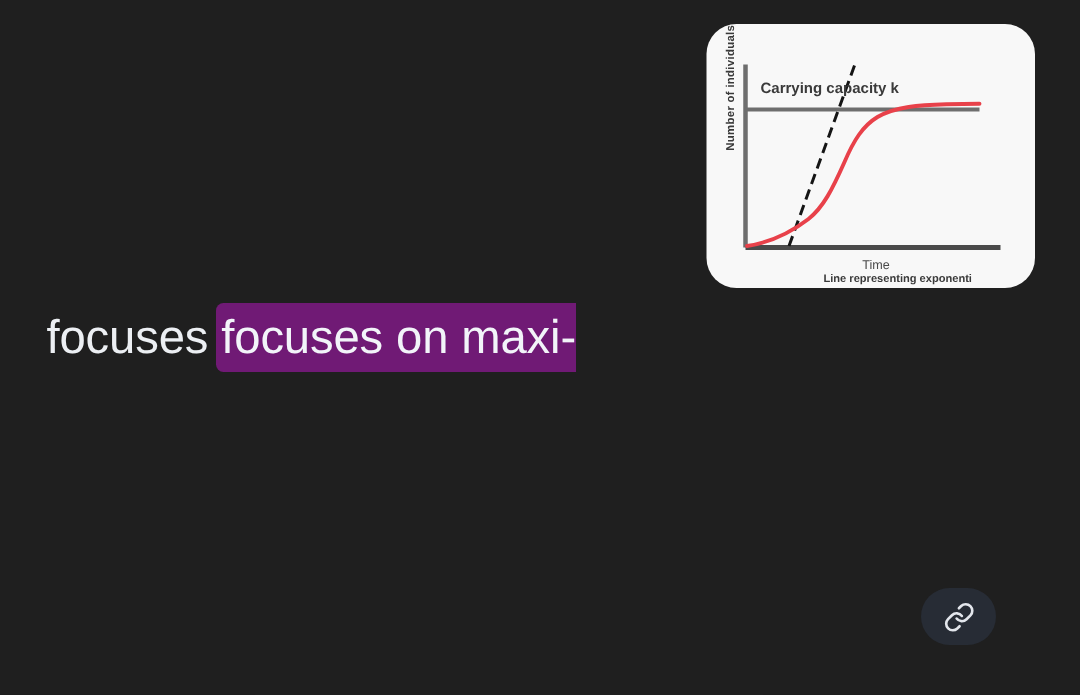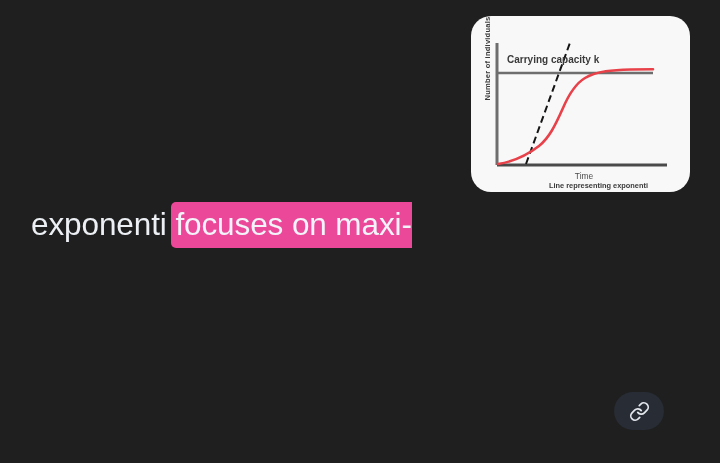--- a/index.html
+++ b/index.html
@@ -37,21 +37,21 @@
     word-spacing: 0px;
   }
 
   .ln {
     display: block;
     height: 45px;
     white-space: pre;
   }
 
   .hl {
-    background: #ec4899;
+    background: #701a75;
     color: #f2f4f9;
     border-radius: 5px;
     padding: 4px 0 6px 0;
     box-decoration-break: clone;
     -webkit-box-decoration-break: clone;
   }
   .hl.pad-l { padding-left: 4px; margin-left: -4px; }
   .hl.sq-r { border-top-right-radius: 0; border-bottom-right-radius: 0; }
 
   
@@ -132,21 +132,21 @@
   }
 </style>
 </head>
 <body>
 
 <div id="screen">
 
   <div id="passage">
 
 
-    <span class="ln"><span>exponenti </span><span class="hl sq-r pad-l">focuses on maxi-</span></span>
+    <span class="ln"><span>focuses </span><span class="hl sq-r pad-l">focuses on maxi-</span></span>
 
     
 
     
 
     
 
     
 
     

